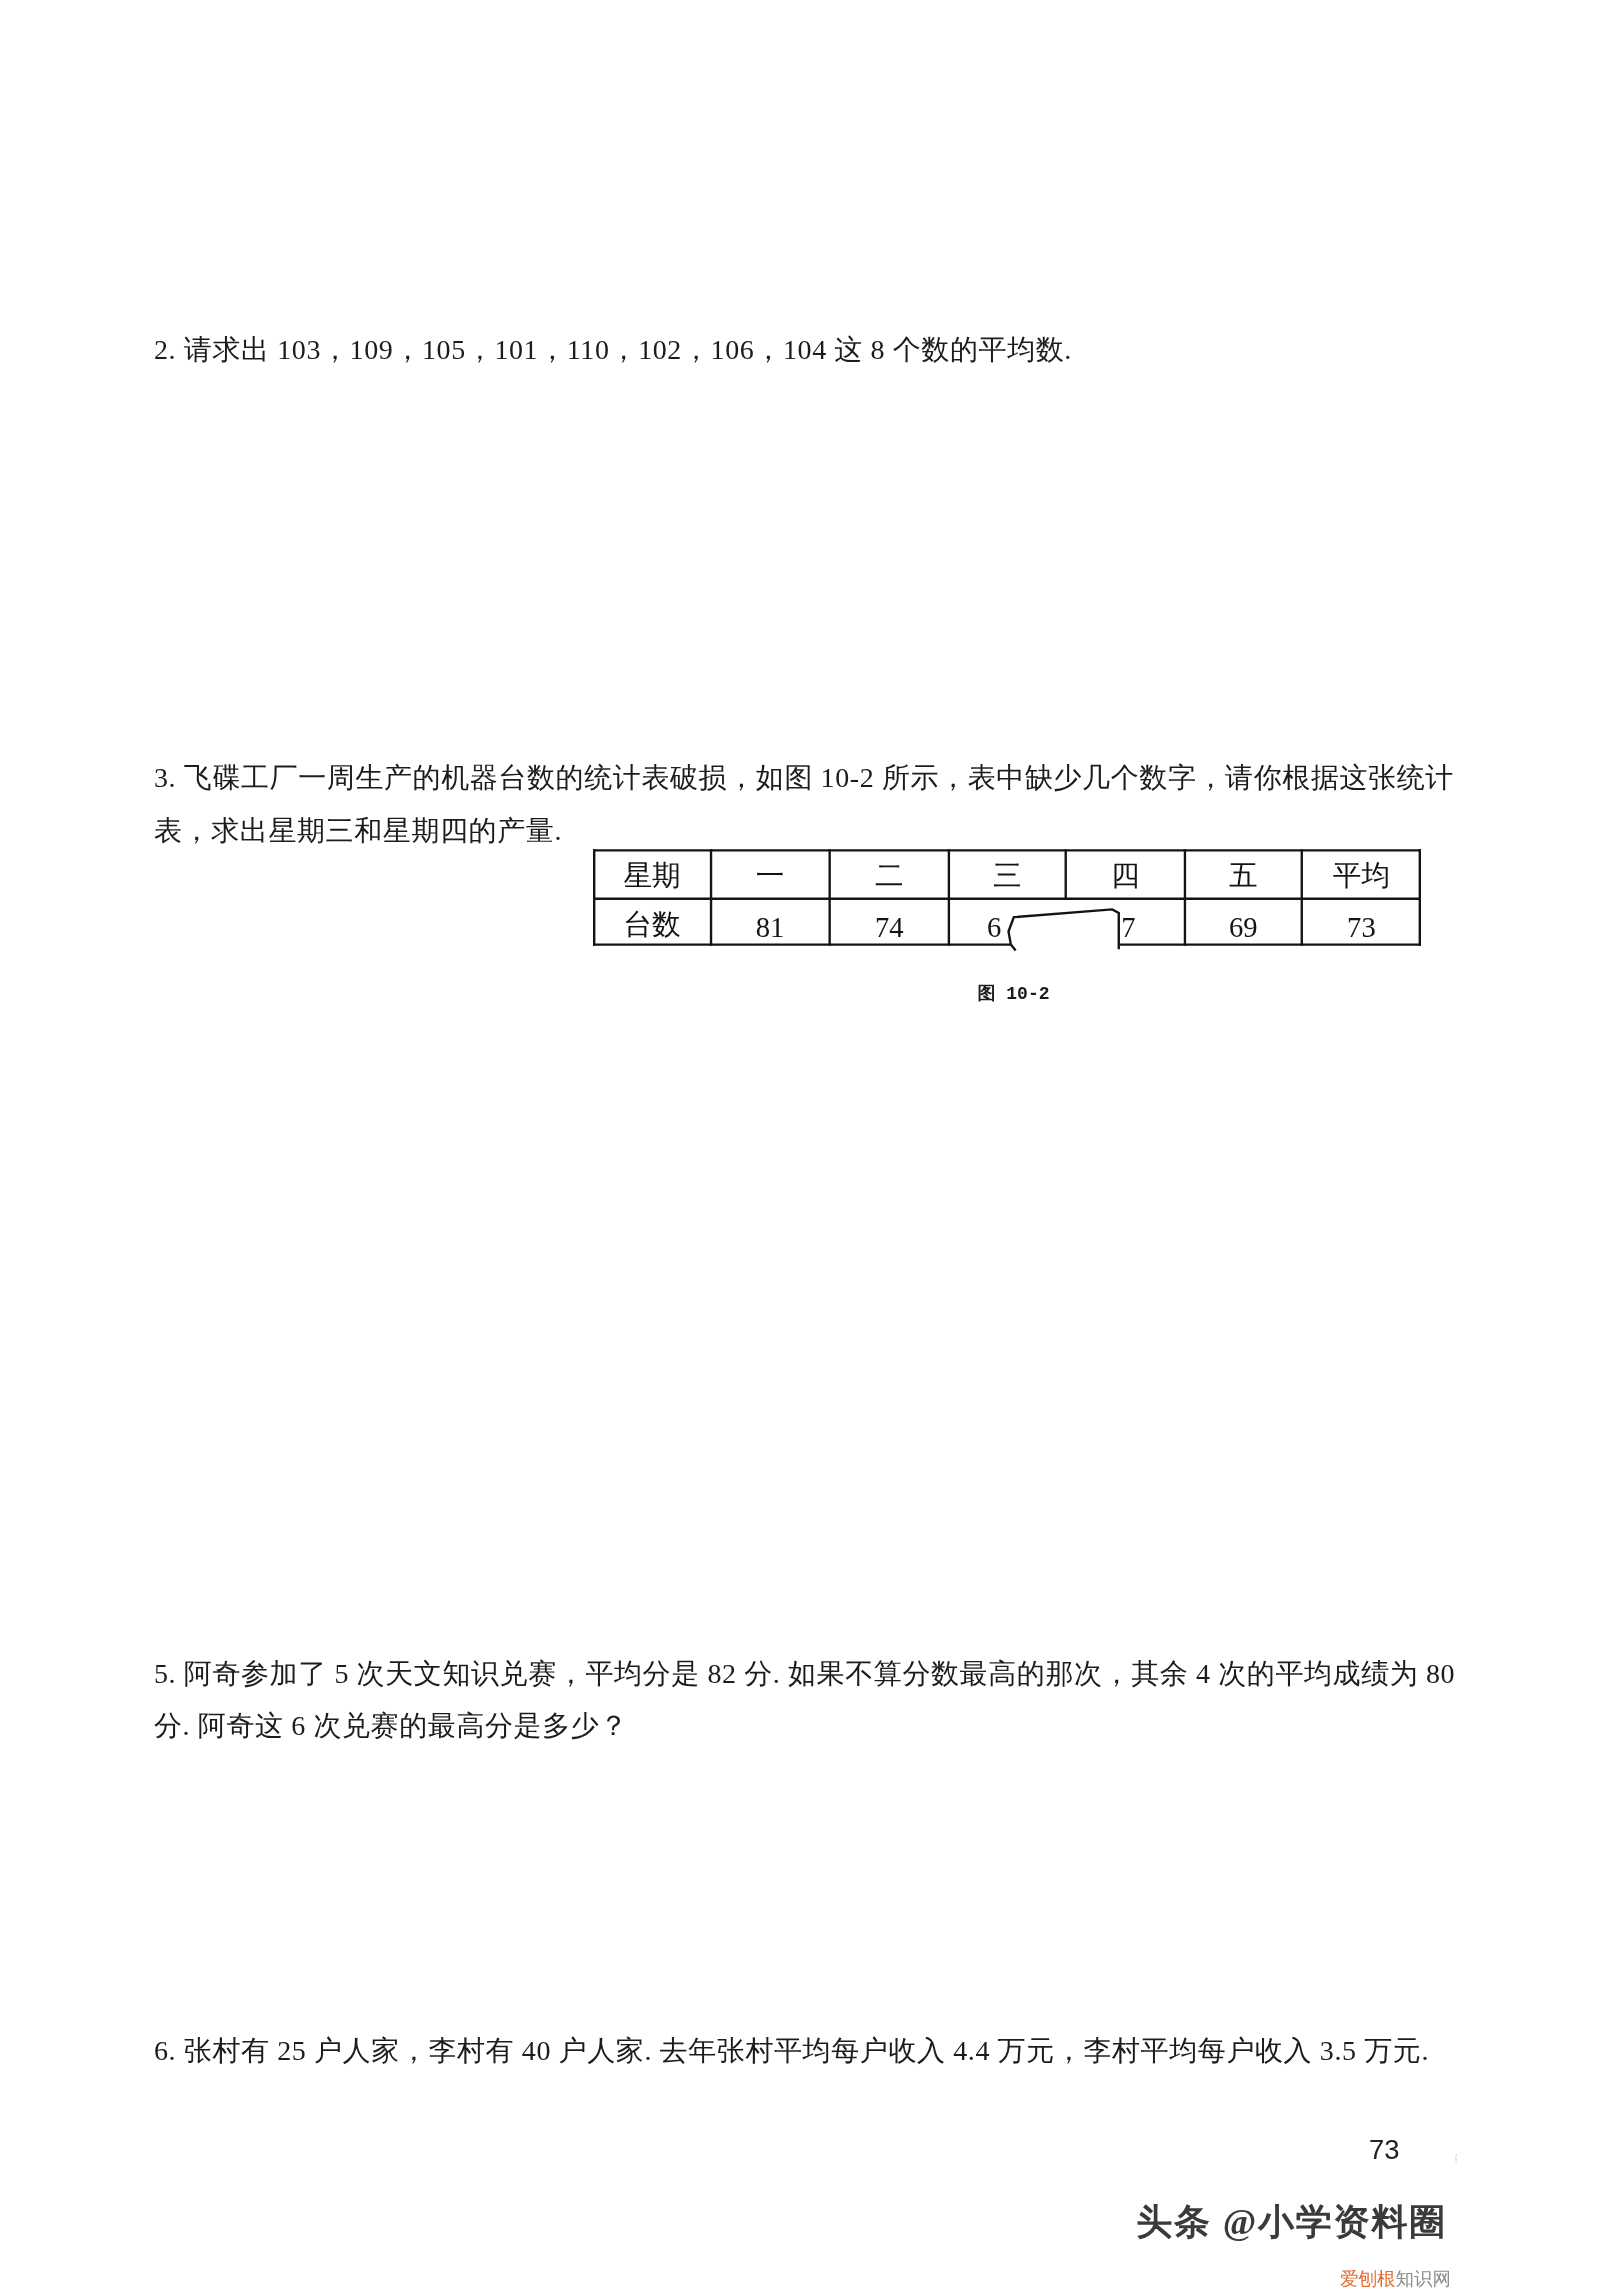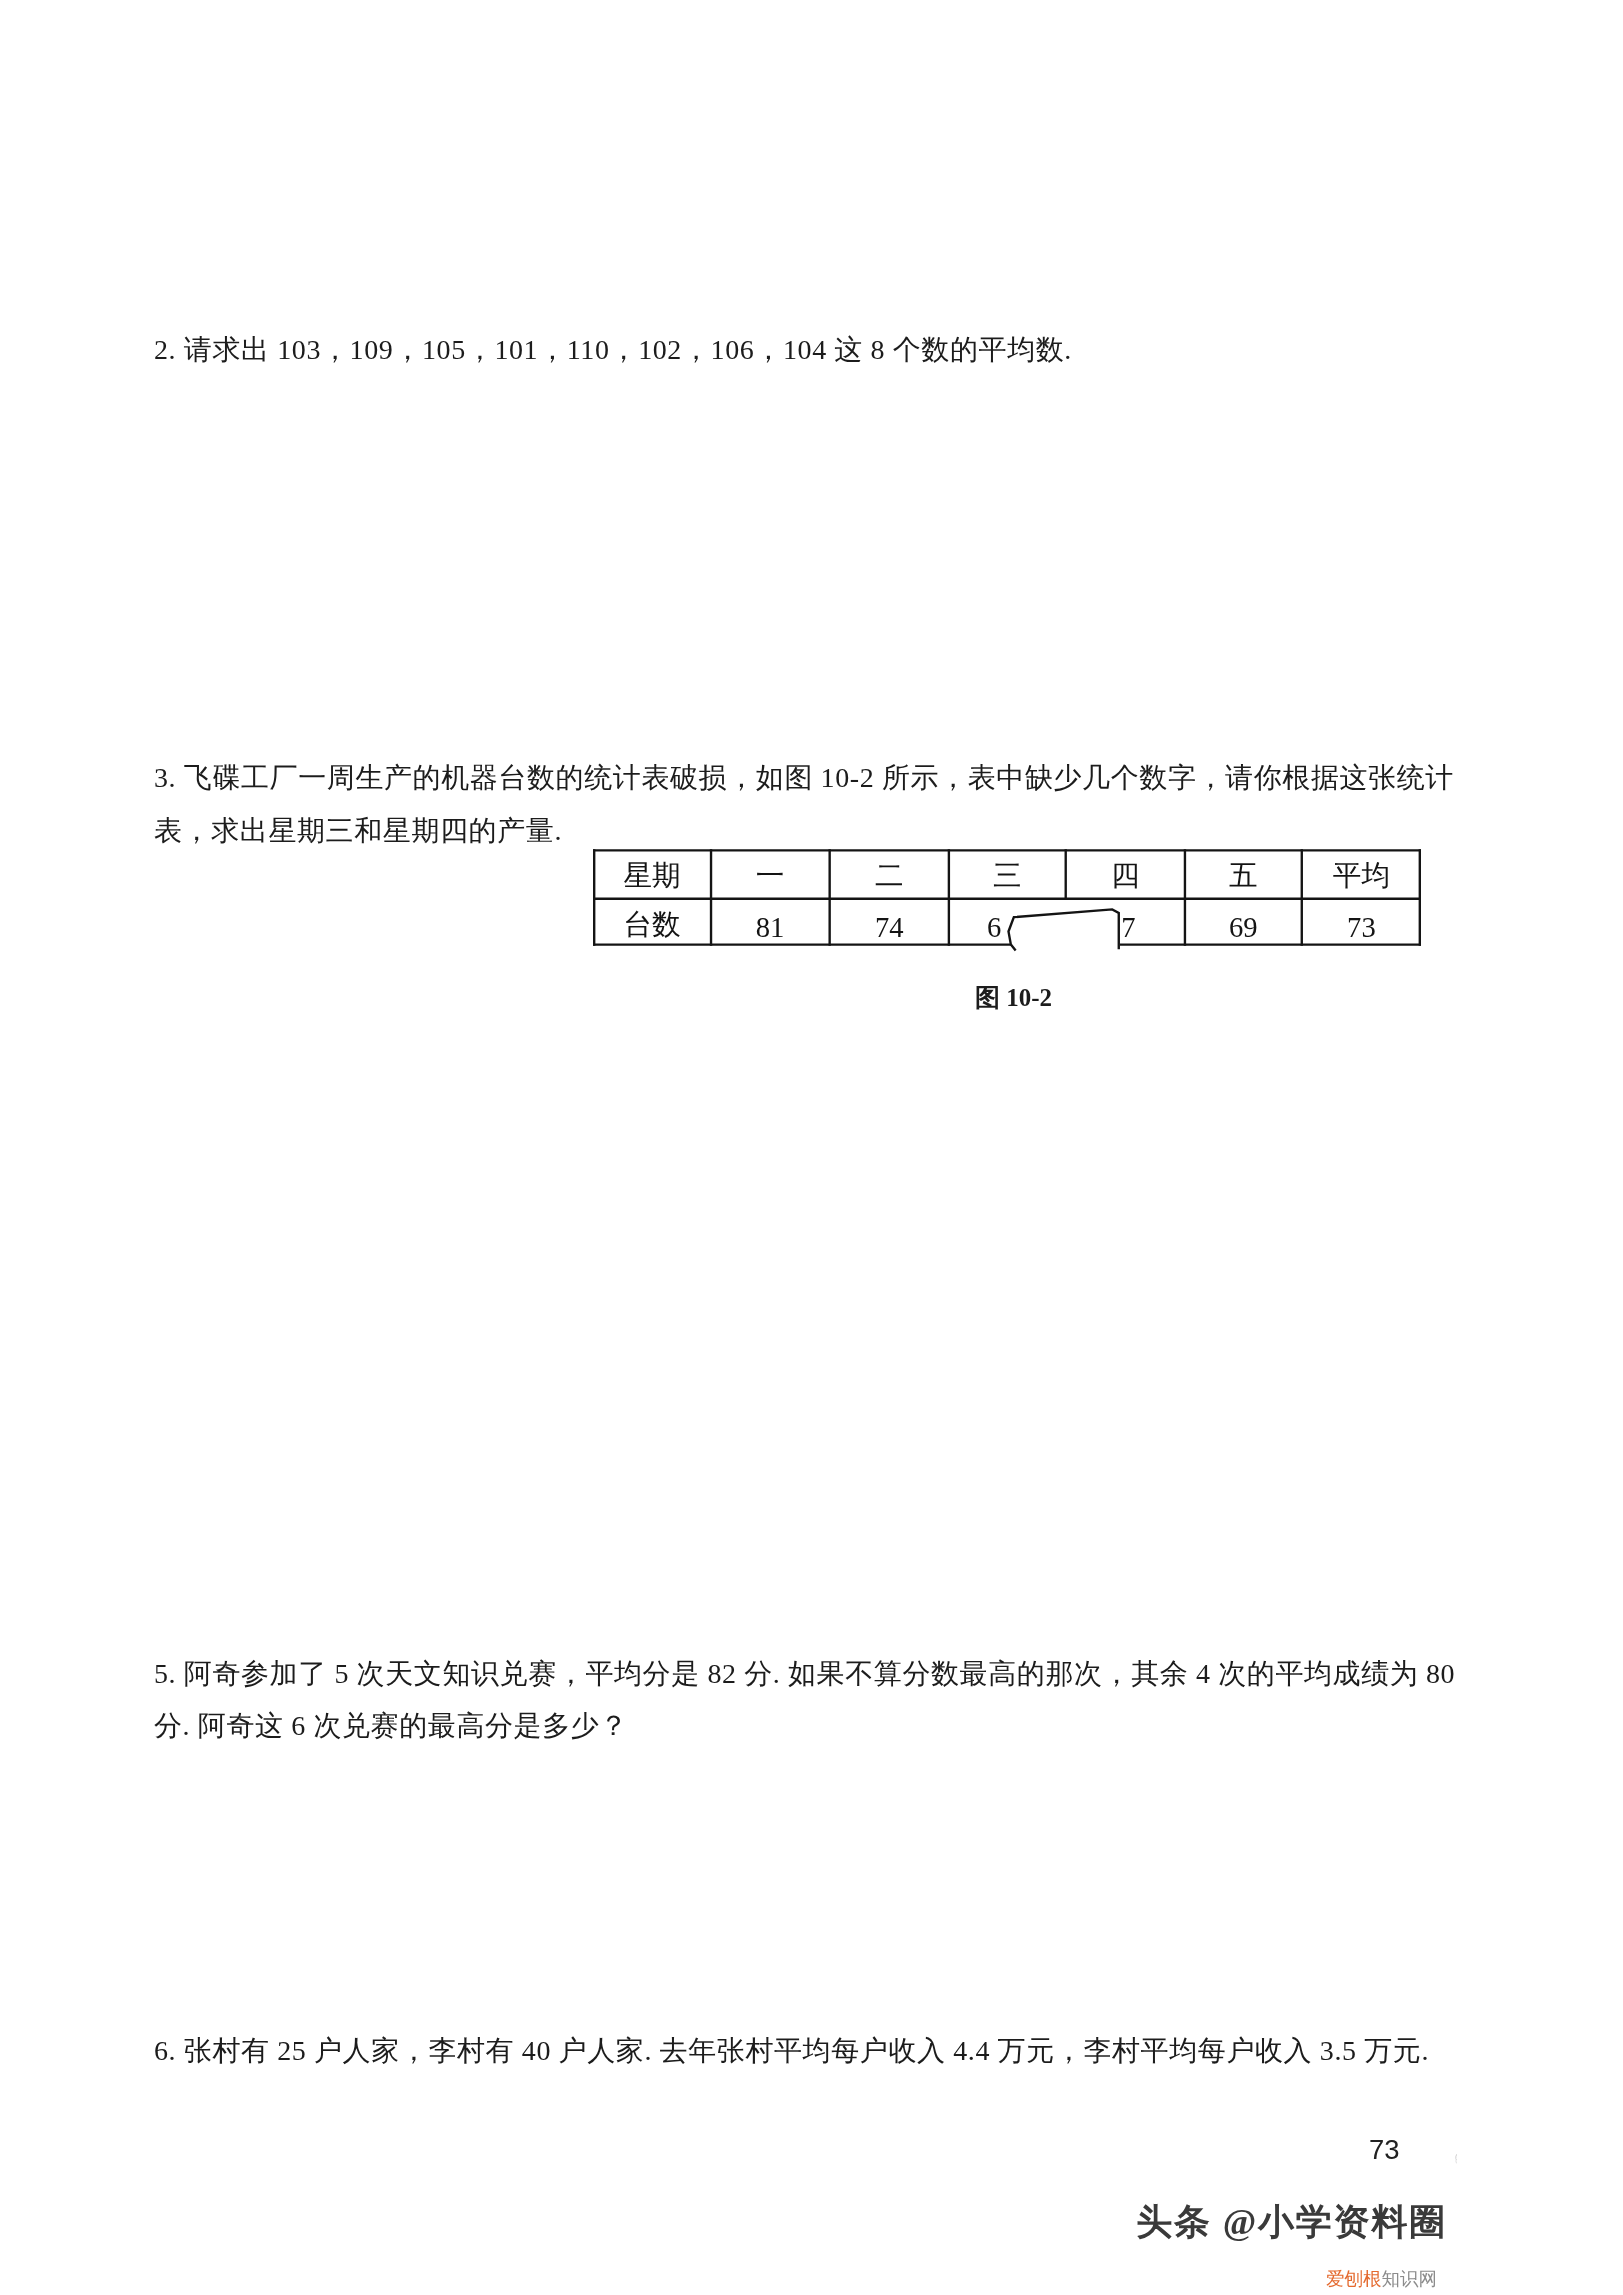--- a/index.html
+++ b/index.html
@@ -30,23 +30,24 @@
     left: 593px;
     top: 849px;
     overflow: visible;
   }
   #figure-caption {
     position: absolute;
     left: 942px;
     top: 981px;
     width: 143px;
     text-align: center;
-    font-size: 25px;
+    font-size: 18px;
     font-weight: 600;
     color: #1c1c1c;
+    font-family: Liberation Mono, monospace;
   }
   #page-number {
     position: absolute;
     left: 1369px;
     top: 2134px;
     font-family: "Liberation Sans", "DejaVu Sans", sans-serif;
     font-size: 27.4px;
     color: #222222;
   }
   #bee-mascot {
@@ -62,21 +63,21 @@
     top: 2198px;
     font-family: Liberation Serif, serif;
     font-size: 36px;
     font-weight: 900;
     letter-spacing: 1.8px;
     color: #3a3a3a;
     white-space: nowrap;
   }
   #watermark-sub {
     position: absolute;
-    right: 20px;
+    right: 6px;
     top: 2266px;
     font-family: "Liberation Sans", "DejaVu Sans", sans-serif;
     font-size: 18.5px;
     white-space: nowrap;
   }
   #watermark-sub .orange { color: #e4692e; }
   #watermark-sub .gray { color: #8c8c8c; }
   svg text {
     font-family: "Liberation Serif", "DejaVu Serif", serif;
     fill: #141414;

